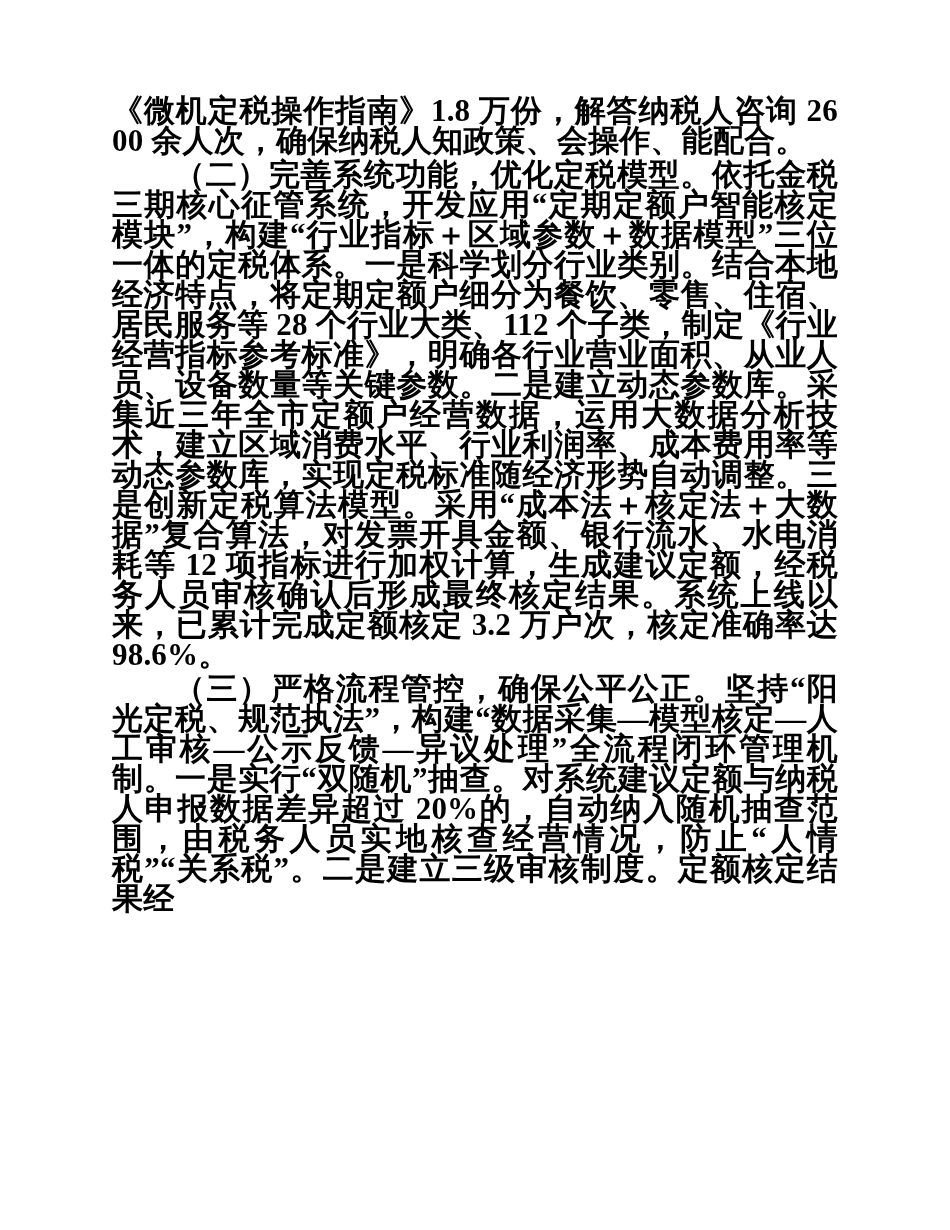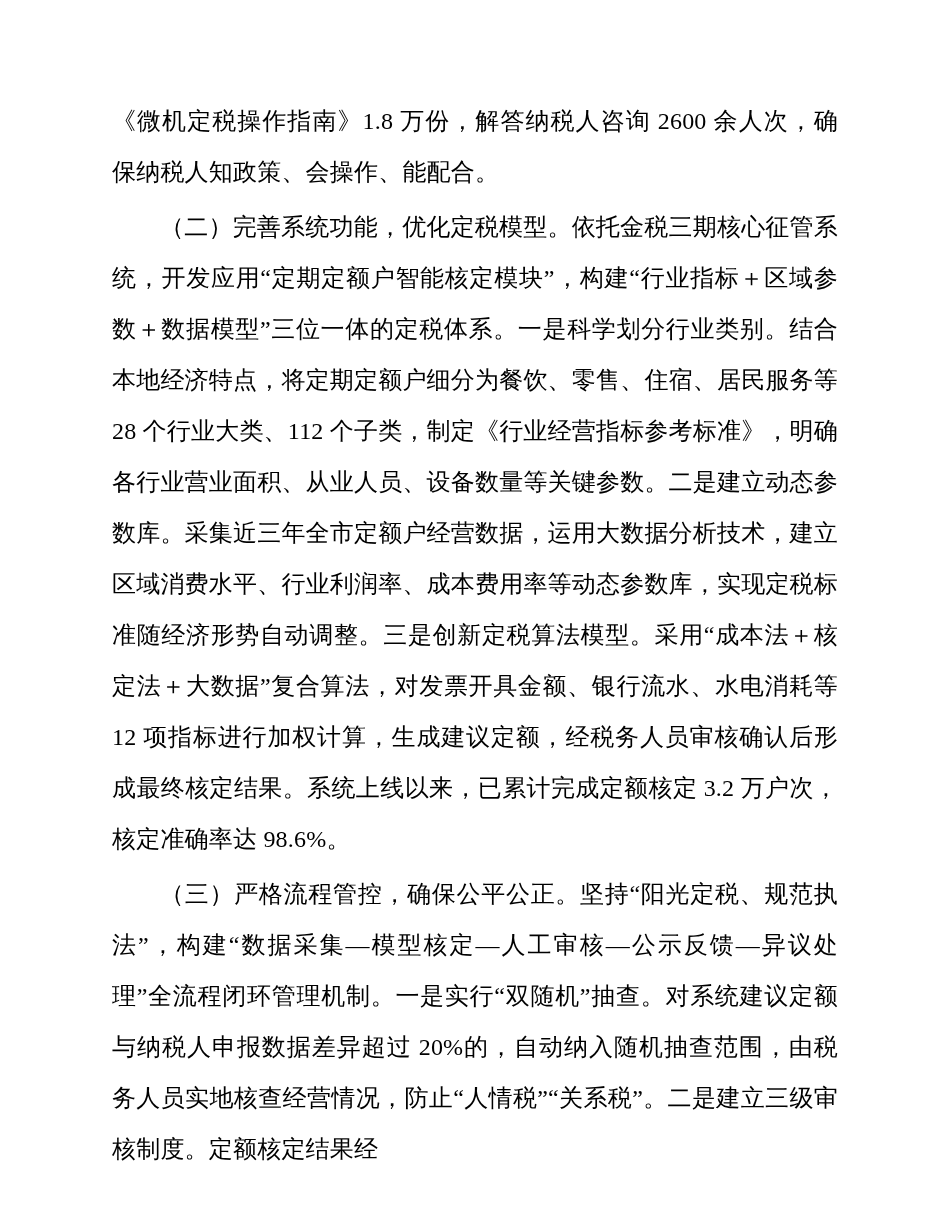--- a/index.html
+++ b/index.html
@@ -19,27 +19,28 @@
     width: 950px;
     height: 1230px;
     background: #ffffff;
     box-sizing: border-box;
     padding: 96px 112px 60px 112px;
   }
   .doc-body {
     width: 726px;
   }
   .para {
-    font-size: 24px;
-    line-height: 51px;
+    font-size: 31px;
+    line-height: 30px;
     text-align: justify;
     text-justify: inter-ideograph;
     letter-spacing: 0.2px;
     margin: 0 0 0 0;
     word-break: break-all;
+    font-weight: bold;
   }
   .para + .para {
     margin-top: 4px;
   }
   .indent {
     text-indent: 2em;
   }
 </style>
 </head>
 <body>

